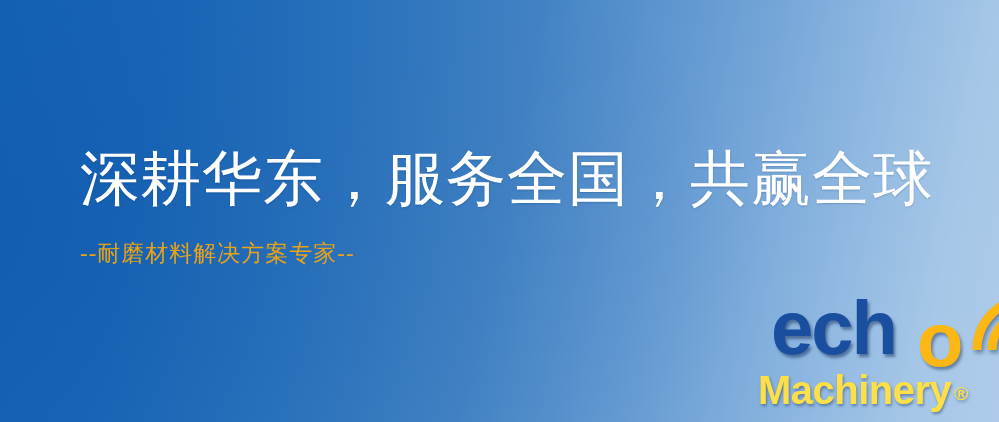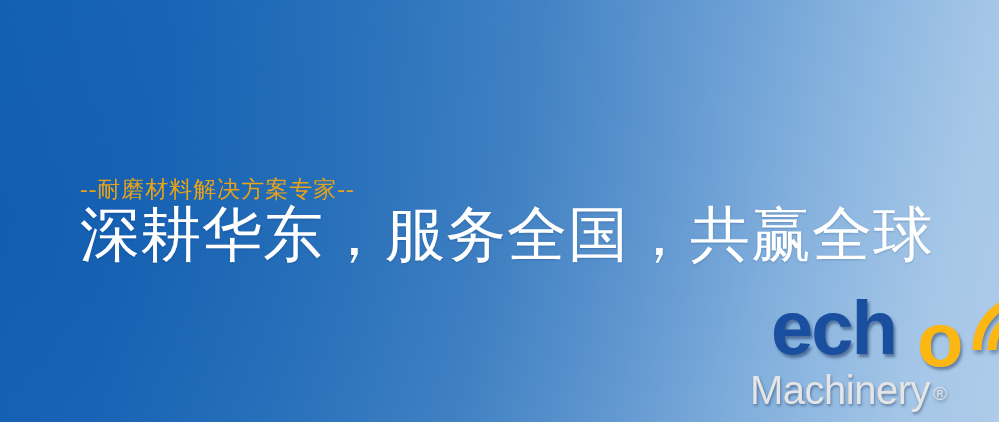--- a/index.html
+++ b/index.html
@@ -120,49 +120,49 @@
     position: absolute;
     left: 196px;
     top: -8px;
     width: 70px;
     height: 70px;
     filter: drop-shadow(2px 3px 2px rgba(0, 25, 70, 0.40));
   }
 
   #logo-sub {
     position: absolute;
-    left: 2px;
+    left: 10px;
     top: 74px;
     font-family: "Liberation Sans", sans-serif;
-    font-weight: normal;
+    font-weight: bold;
     font-size: 40px;
     letter-spacing: -0.5px;
     line-height: 1;
-    color: #e5e5e5;
+    color: #fde047;
     text-shadow: 1px 2px 3px rgba(0, 25, 70, 0.40);
     white-space: nowrap;
   }
   #logo-reg {
     font-size: 19px;
     vertical-align: 4px;
     margin-left: 3px;
     letter-spacing: 0;
   }
 </style>
 </head>
 <body>
 
 <div id="banner">
 
   <div id="bg-gradient"></div>
   <div id="bg-vignette"></div>
 
   <div id="copy">
+    <div id="headline">深耕华东，服务全国，共赢全球</div>
     <div id="subline">--耐磨材料解决方案专家--</div>
-    <div id="headline">深耕华东，服务全国，共赢全球</div>
   </div>
 
   <div id="logo">
 
     <div id="logo-mark">
       <span class="logo-word logo-ech">ech</span>
 
       <span class="logo-o">o</span>
 
       <svg id="echo-waves" viewBox="0 0 70 70">

